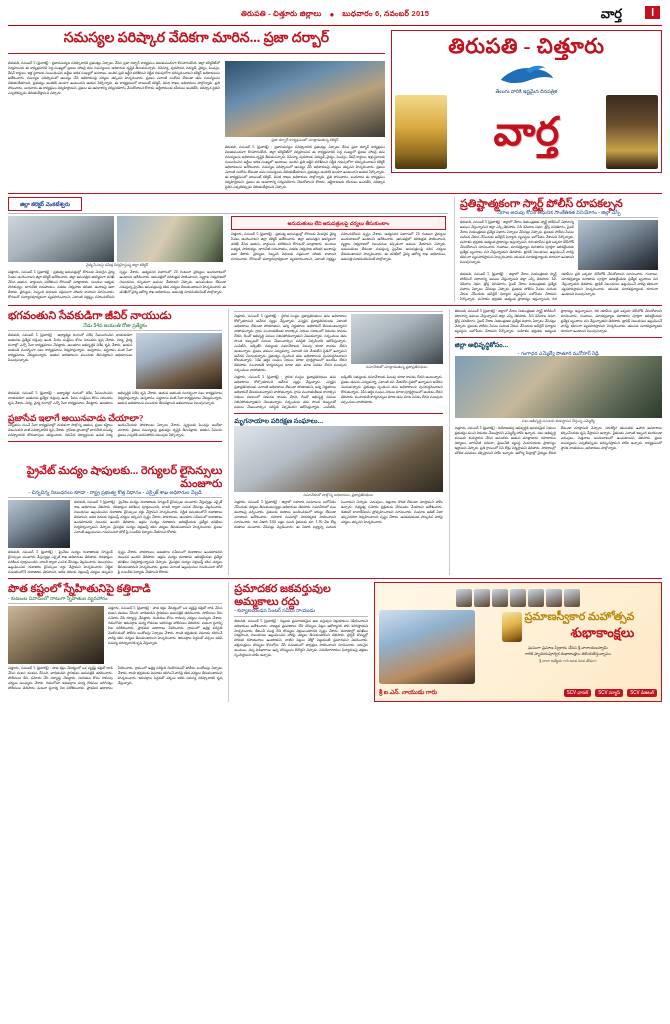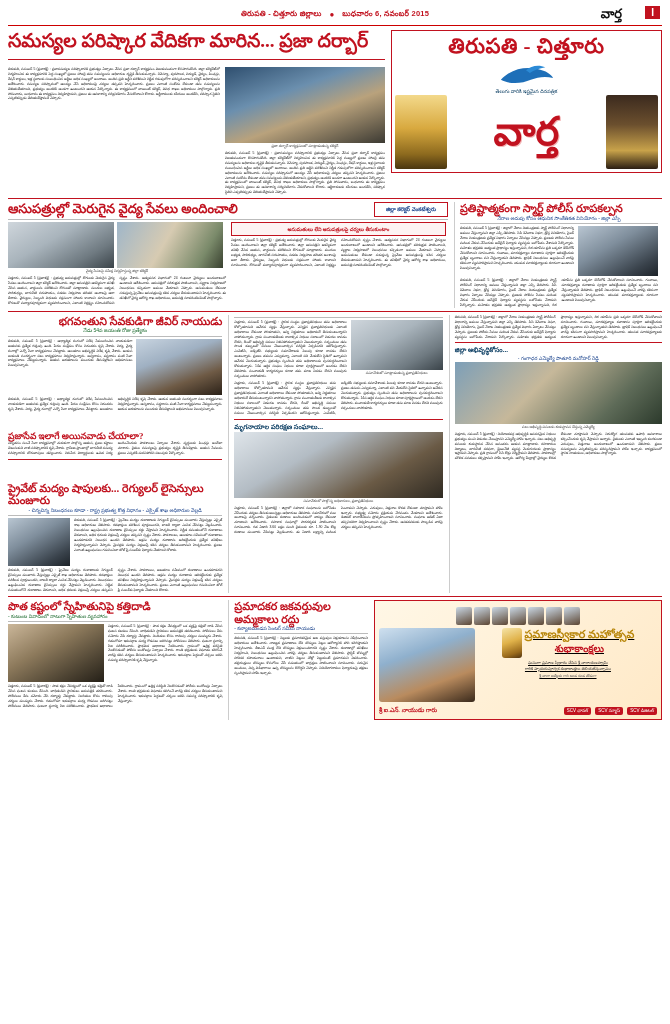--- a/index.html
+++ b/index.html
@@ -45,21 +45,21 @@
   .col { display: flex; flex-direction: column; gap: 4px; }
   .hr-red { border-top: 1px solid #c1121f; margin: 3px 0; }
   .hr-thin { border-top: 1px solid #bbb; margin: 2px 0; }
 
   .headline {
     color: #c1121f;
     font-family: "Liberation Serif", serif;
     font-weight: bold;
     line-height: 1.15;
   }
-  .h-xl { font-size: 19px; }
+  .h-xl { font-size: 14px; text-align: center; }
   .h-lg { font-size: 13px; }
   .h-md { font-size: 11px; }
   .h-sm { font-size: 9px; }
   .sub { font-size: 6px; color: #222; line-height: 1.25; }
   .kicker {
     font-size: 6.5px; color: #0a3d62; font-weight: bold;
   }
   .body-txt {
     font-size: 3.4px;
     line-height: 1.45;
@@ -177,21 +177,20 @@
       </div>
     </div>
   </div>
 
   <div class="hr-red"></div>
 
   <div class="row" style="margin-top:2px;">
 
     <div style="width:440px;">
       <div style="display:flex; align-items:flex-start; gap:4px;">
-        <div class="headline h-lg" style="flex:1;">ఆసుపత్రుల్లో మెరుగైన వైద్య సేవలు అందించాలి</div>
         <div class="box-red" style="font-size:5.5px; color:#17408b; font-weight:bold; line-height:1.2; width:74px; text-align:center;">జిల్లా కలెక్టర్ వెంకటేశ్వరు</div>
       </div>
       <div class="hr-thin"></div>
       <div style="display:flex; gap:5px;">
         <div style="width:218px;">
           <div style="display:flex; gap:3px;">
             <div class="photo ph-office" style="width:106px;height:46px;"></div>
             <div class="photo ph-protest" style="width:106px;height:46px;"></div>
           </div>
           <div class="cap">వైద్య సేవలపై సమీక్ష నిర్వహిస్తున్న జిల్లా కలెక్టర్</div>
@@ -214,33 +213,33 @@
       </div>
       <div class="body-txt twocol" style="margin-top:2px;">తిరుపతి, నవంబర్ 5 (ప్రజాశక్తి) : జిల్లాలో నేరాల నియంత్రణకు స్మార్ట్ పోలీసింగ్ విధానాన్ని అమలు చేస్తున్నామని జిల్లా ఎస్పీ తెలిపారు. సీసీ కెమెరాల నిఘా, డ్రోన్ల వినియోగం, సైబర్ నేరాల నియంత్రణకు ప్రత్యేక విభాగం ఏర్పాటు చేసినట్లు చెప్పారు. ప్రజలకు పోలీసు సేవలు మరింత చేరువ చేసేందుకు ఆన్‌లైన్ ఫిర్యాదు వ్యవస్థను బలోపేతం చేశామని పేర్కొన్నారు. మహిళల భద్రతకు అత్యంత ప్రాధాన్యం ఇస్తున్నామని, దిశ యాప్‌ను ప్రతి ఒక్కరూ డౌన్‌లోడ్ చేసుకోవాలని సూచించారు. గంజాయి, మాదకద్రవ్యాల రవాణాను పూర్తిగా అరికట్టేందుకు ప్రత్యేక బృందాలు పని చేస్తున్నాయని తెలిపారు. ట్రాఫిక్ నిబంధనలు ఉల్లంఘించే వారిపై కఠినంగా వ్యవహరిస్తామని హెచ్చరించారు. యువత మాదకద్రవ్యాలకు దూరంగా ఉండాలని పిలుపునిచ్చారు.</div>
     </div>
   </div>
 
   <div class="hr-red"></div>
 
   <div class="row" style="margin-top:2px;">
 
     <div style="width:215px;">
-      <div class="headline h-md" style="text-align:right;">భగవంతుని సేవకుడిగా జీవిర్ నాయుడు</div>
+      <div class="headline h-md" style="text-align:left;">భగవంతుని సేవకుడిగా జీవిర్ నాయుడు</div>
       <div class="sub" style="font-size:5px;color:#1d6b2f;text-align:center;">నేడు 54వ జయంతి రోజు ప్రత్యేకం</div>
       <div class="hr-thin"></div>
       <div style="display:flex; gap:4px;">
         <div style="flex:1;" class="body-txt">తిరుపతి, నవంబర్ 5 (ప్రజాశక్తి) : ఆధ్యాత్మిక రంగంలో విశేష సేవలందించిన నాయకుడిగా ఆయనకు ప్రత్యేక గుర్తింపు ఉంది. పేదల సంక్షేమం కోసం నిరంతరం కృషి చేశారు. విద్య, వైద్య రంగాల్లో ఎన్నో సేవా కార్యక్రమాలు చేపట్టారు. ఆలయాల అభివృద్ధికి విశేష కృషి చేశారు. ఆయన జయంతి సందర్భంగా పలు కార్యక్రమాలు నిర్వహిస్తున్నారు. అన్నదానం, వస్త్రదానం వంటి సేవా కార్యక్రమాలు చేపట్టనున్నారు. ఆయన ఆశయాలను ముందుకు తీసుకెళ్లాలని అభిమానులు పిలుపునిచ్చారు.</div>
         <div class="photo ph-portrait" style="width:86px;height:56px;"></div>
       </div>
       <div class="body-txt twocol" style="margin-top:2px;">తిరుపతి, నవంబర్ 5 (ప్రజాశక్తి) : ఆధ్యాత్మిక రంగంలో విశేష సేవలందించిన నాయకుడిగా ఆయనకు ప్రత్యేక గుర్తింపు ఉంది. పేదల సంక్షేమం కోసం నిరంతరం కృషి చేశారు. విద్య, వైద్య రంగాల్లో ఎన్నో సేవా కార్యక్రమాలు చేపట్టారు. ఆలయాల అభివృద్ధికి విశేష కృషి చేశారు. ఆయన జయంతి సందర్భంగా పలు కార్యక్రమాలు నిర్వహిస్తున్నారు. అన్నదానం, వస్త్రదానం వంటి సేవా కార్యక్రమాలు చేపట్టనున్నారు. ఆయన ఆశయాలను ముందుకు తీసుకెళ్లాలని అభిమానులు పిలుపునిచ్చారు.</div>
-      <div class="headline h-sm" style="margin-top:19px;">ప్రజాసేవ ఇలాగే అయినవాడు చేయాలా?</div>
+      <div class="headline h-sm" style="margin-top:7px;">ప్రజాసేవ ఇలాగే అయినవాడు చేయాలా?</div>
       <div class="body-txt twocol">చిన్నతనం నుంచే సేవా కార్యక్రమాల్లో చురుకుగా పాల్గొన్న ఆయన, ప్రజల కష్టాలు తెలుసుకుని వాటి పరిష్కారానికి కృషి చేశారు. గ్రామీణ ప్రాంతాల్లో తాగునీటి సమస్య పరిష్కారానికి బోరుబావులు తవ్వించారు. నిరుపేద విద్యార్థులకు ఉచిత విద్య అందించేందుకు పాఠశాలలు ఏర్పాటు చేశారు. వృద్ధులకు పింఛన్లు అందేలా చూశారు. రైతుల సమస్యలపై ప్రభుత్వం దృష్టికి తీసుకెళ్లారు. ఆయన సేవలను ప్రజలు ఎప్పటికీ మరచిపోరని పలువురు పేర్కొన్నారు.</div>
 
       <div class="hr-red"></div>
-      <div class="headline h-md" style="text-align:left;margin-top:22px;">ప్రైవేట్ మద్యం షాపులకు... రెగ్యులర్ లైసెన్సులు మంజూరు</div>
+      <div class="headline h-md" style="text-align:right;margin-top:22px;">ప్రైవేట్ మద్యం షాపులకు... రెగ్యులర్ లైసెన్సులు మంజూరు</div>
       <div class="sub" style="font-size:5px;color:#17408b;text-align:center;">- చిన్నచిన్న నిబంధనలు కూడా - రాష్ట్ర ప్రభుత్వ కొత్త విధానం
 - ఎక్సైజ్ శాఖ అధికారుల వెల్లడి</div>
       <div class="hr-thin"></div>
       <div style="display:flex; gap:4px;">
         <div class="photo ph-police" style="width:62px;height:48px;"></div>
         <div style="flex:1;" class="body-txt">తిరుపతి, నవంబర్ 5 (ప్రజాశక్తి) : ప్రైవేటు మద్యం దుకాణాలకు రెగ్యులర్ లైసెన్సులు మంజూరు చేస్తున్నట్లు ఎక్సైజ్ శాఖ అధికారులు తెలిపారు. దరఖాస్తుల పరిశీలన పూర్తయిందని, లాటరీ ద్వారా ఎంపిక చేసినట్లు వెల్లడించారు. నిబంధనలు ఉల్లంఘించిన దుకాణాల లైసెన్సులు రద్దు చేస్తామని హెచ్చరించారు. నిర్ణీత సమయంలోనే దుకాణాలు తెరవాలని, అధిక ధరలకు విక్రయిస్తే చర్యలు తప్పవని స్పష్టం చేశారు. పాఠశాలలు, ఆలయాల సమీపంలో దుకాణాలు ఉండకూడదని నిబంధన ఉందని తెలిపారు. అక్రమ మద్యం రవాణాను అరికట్టేందుకు ప్రత్యేక తనిఖీలు నిర్వహిస్తున్నామని చెప్పారు. మైనర్లకు మద్యం విక్రయిస్తే కఠిన చర్యలు తీసుకుంటామని హెచ్చరించారు. ప్రజలు ఎలాంటి ఉల్లంఘనలు గమనించినా టోల్ ఫ్రీ నంబర్‌కు ఫిర్యాదు చేయాలని కోరారు.</div>
       </div>
       <div class="body-txt twocol" style="margin-top:2px;">తిరుపతి, నవంబర్ 5 (ప్రజాశక్తి) : ప్రైవేటు మద్యం దుకాణాలకు రెగ్యులర్ లైసెన్సులు మంజూరు చేస్తున్నట్లు ఎక్సైజ్ శాఖ అధికారులు తెలిపారు. దరఖాస్తుల పరిశీలన పూర్తయిందని, లాటరీ ద్వారా ఎంపిక చేసినట్లు వెల్లడించారు. నిబంధనలు ఉల్లంఘించిన దుకాణాల లైసెన్సులు రద్దు చేస్తామని హెచ్చరించారు. నిర్ణీత సమయంలోనే దుకాణాలు తెరవాలని, అధిక ధరలకు విక్రయిస్తే చర్యలు తప్పవని స్పష్టం చేశారు. పాఠశాలలు, ఆలయాల సమీపంలో దుకాణాలు ఉండకూడదని నిబంధన ఉందని తెలిపారు. అక్రమ మద్యం రవాణాను అరికట్టేందుకు ప్రత్యేక తనిఖీలు నిర్వహిస్తున్నామని చెప్పారు. మైనర్లకు మద్యం విక్రయిస్తే కఠిన చర్యలు తీసుకుంటామని హెచ్చరించారు. ప్రజలు ఎలాంటి ఉల్లంఘనలు గమనించినా టోల్ ఫ్రీ నంబర్‌కు ఫిర్యాదు చేయాలని కోరారు.</div>
     </div>
 
@@ -298,28 +297,28 @@
     <div class="ad" style="width:289px; padding:4px;">
       <div class="avatar-row">
         <div class="avatar"></div>
         <div class="avatar"></div>
         <div class="avatar"></div>
         <div class="avatar"></div>
         <div class="avatar"></div>
         <div class="avatar"></div>
         <div class="avatar"></div>
       </div>
-      <div style="display:flex; gap:4px; margin-top:3px;text-decoration:underline;">
+      <div style="display:flex; gap:4px; margin-top:3px;">
         <div class="photo ph-leader" style="width:96px;height:74px;border-radius:3px;"></div>
         <div style="flex:1; display:flex; flex-direction:column; align-items:center;">
           <div style="display:flex; align-items:center; gap:3px;">
             <div class="photo ph-lamp" style="width:20px;height:30px;border-radius:3px;"></div>
             <div>
               <div class="ad-title" style="font-size:11px;">ప్రమాణస్వీకార మహోత్సవ</div>
-              <div class="ad-title" style="font-size:10px;color:#c1121f;">శుభాకాంక్షలు</div>
+              <div class="ad-title" style="font-size:13px;color:#c1121f;text-align:right;">శుభాకాంక్షలు</div>
             </div>
           </div>
           <div style="font-size:4px; color:#333; text-align:center; margin-top:2px; white-space:pre-line;">ఘనంగా ప్రమాణ స్వీకారం చేసిన శ్రీ నారాయణస్వామి
 గారికి హృదయపూర్వక శుభాకాంక్షలు తెలియజేస్తున్నాము</div>
           <div style="font-size:3.6px; color:#555; text-align:center; margin-top:2px;">శ్రీ చాలా ఆత్మీయ గారి అండ దండ తోడుగా</div>
         </div>
       </div>
       <div style="display:flex; justify-content:space-between; align-items:flex-end; margin-top:3px;">
         <div style="font-size:6px;font-weight:bold;color:#c1121f;">శ్రీ ఐ.ఎన్. నాయుడు గారు</div>
         <div class="scvrow">

